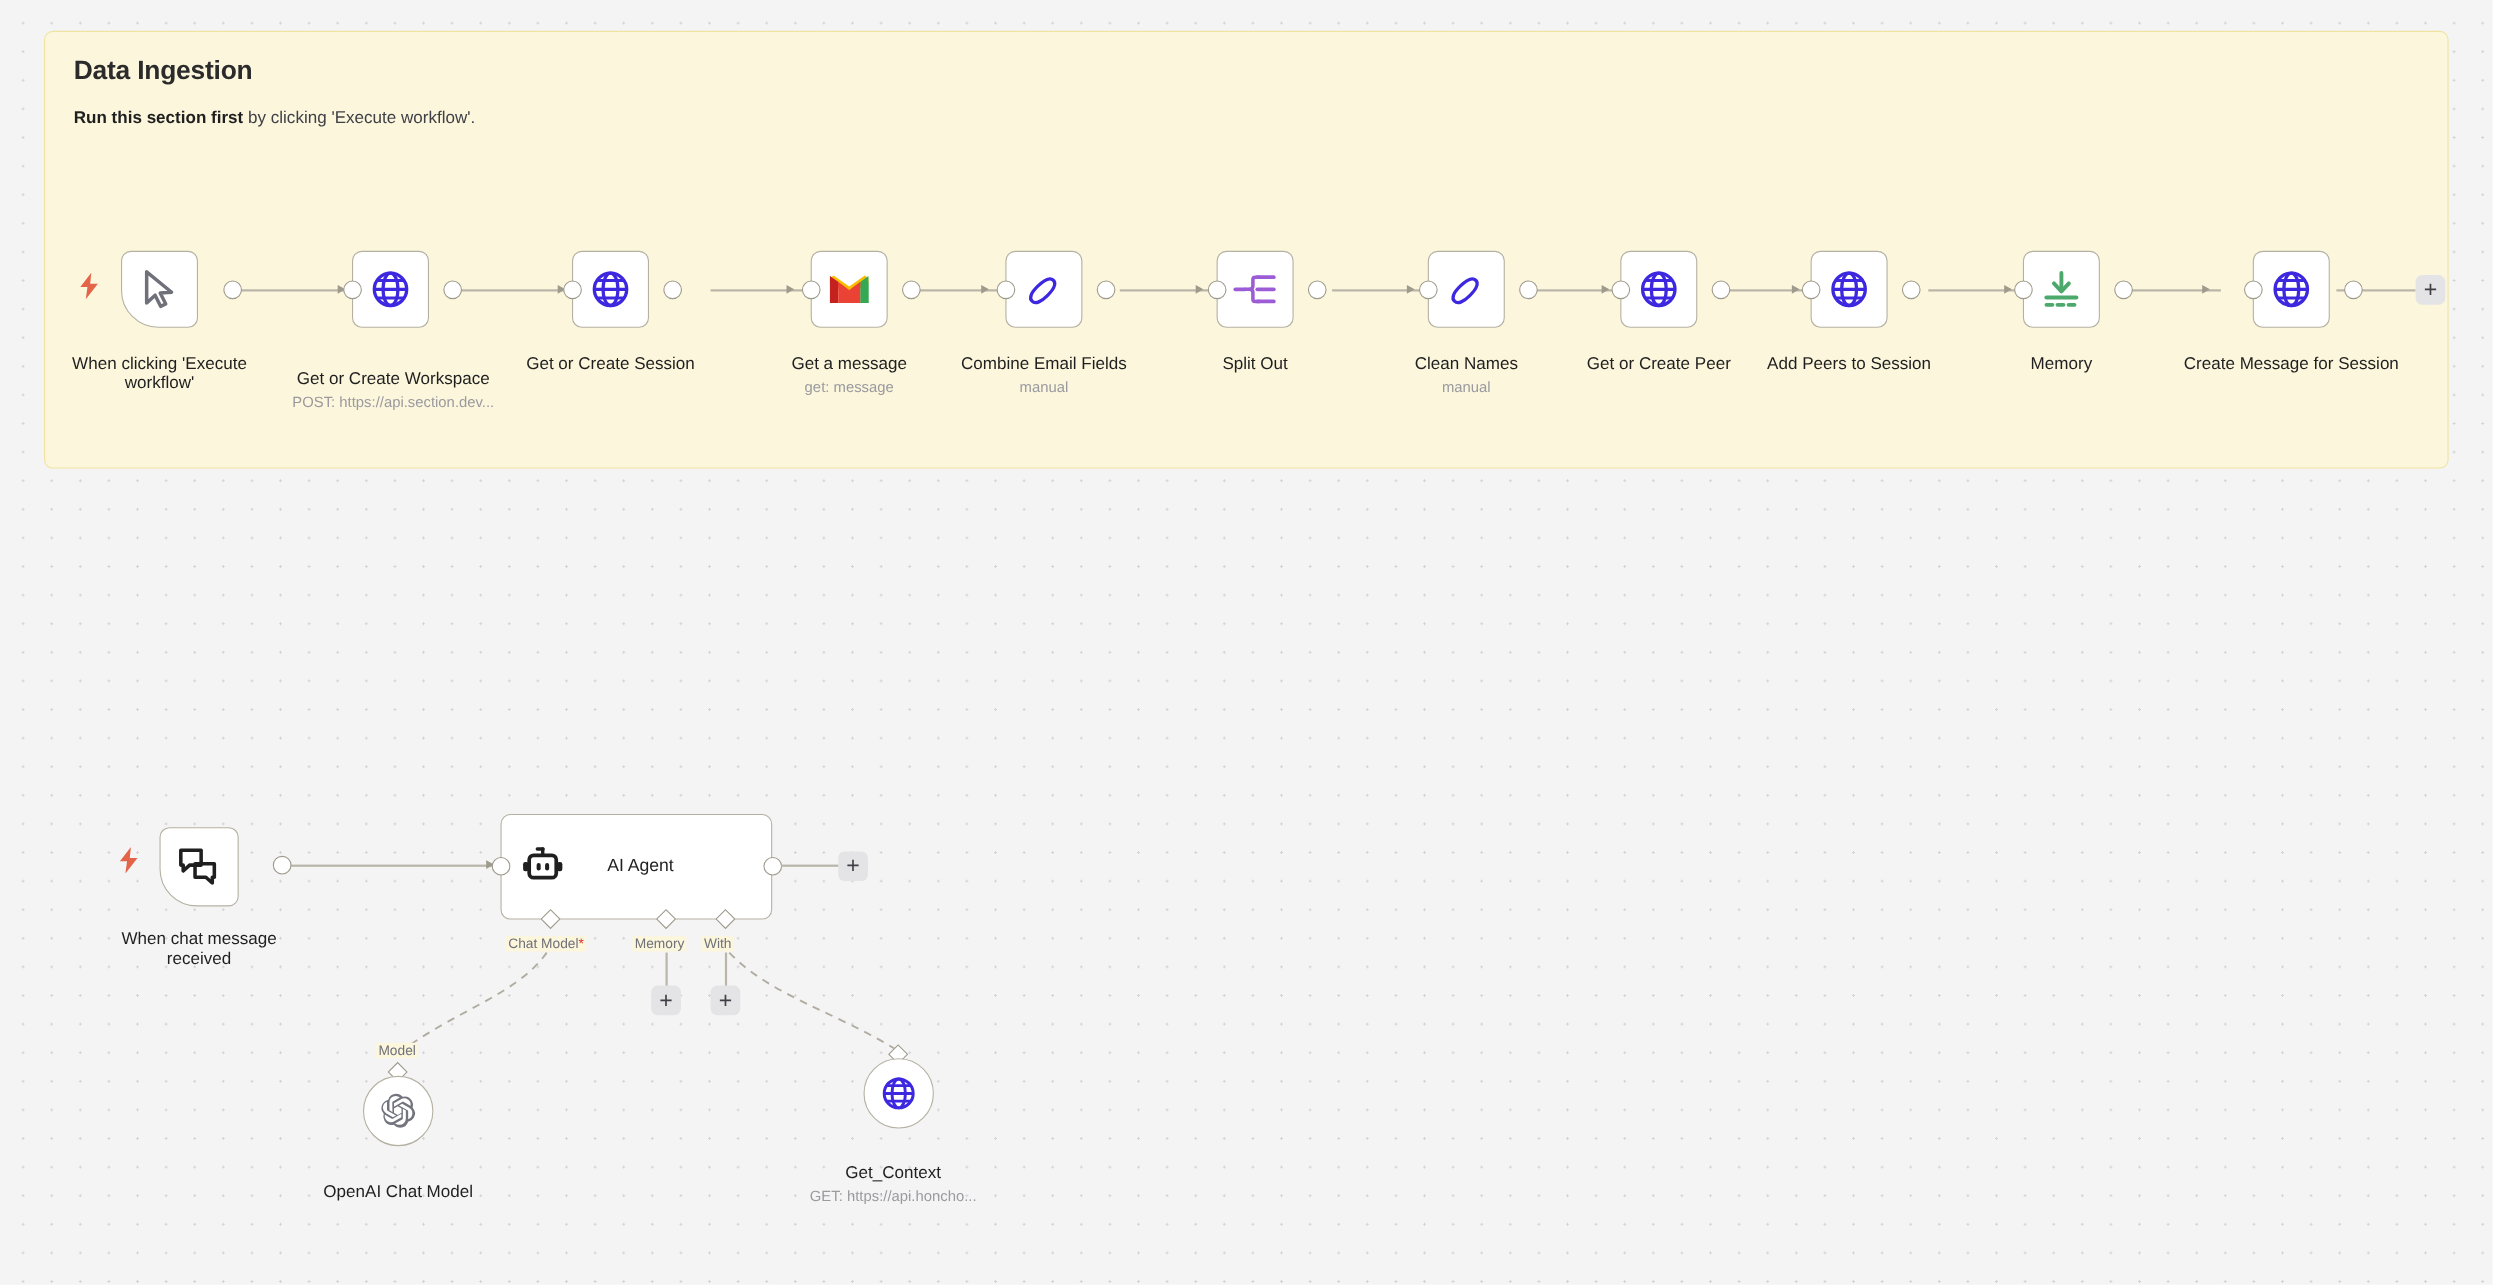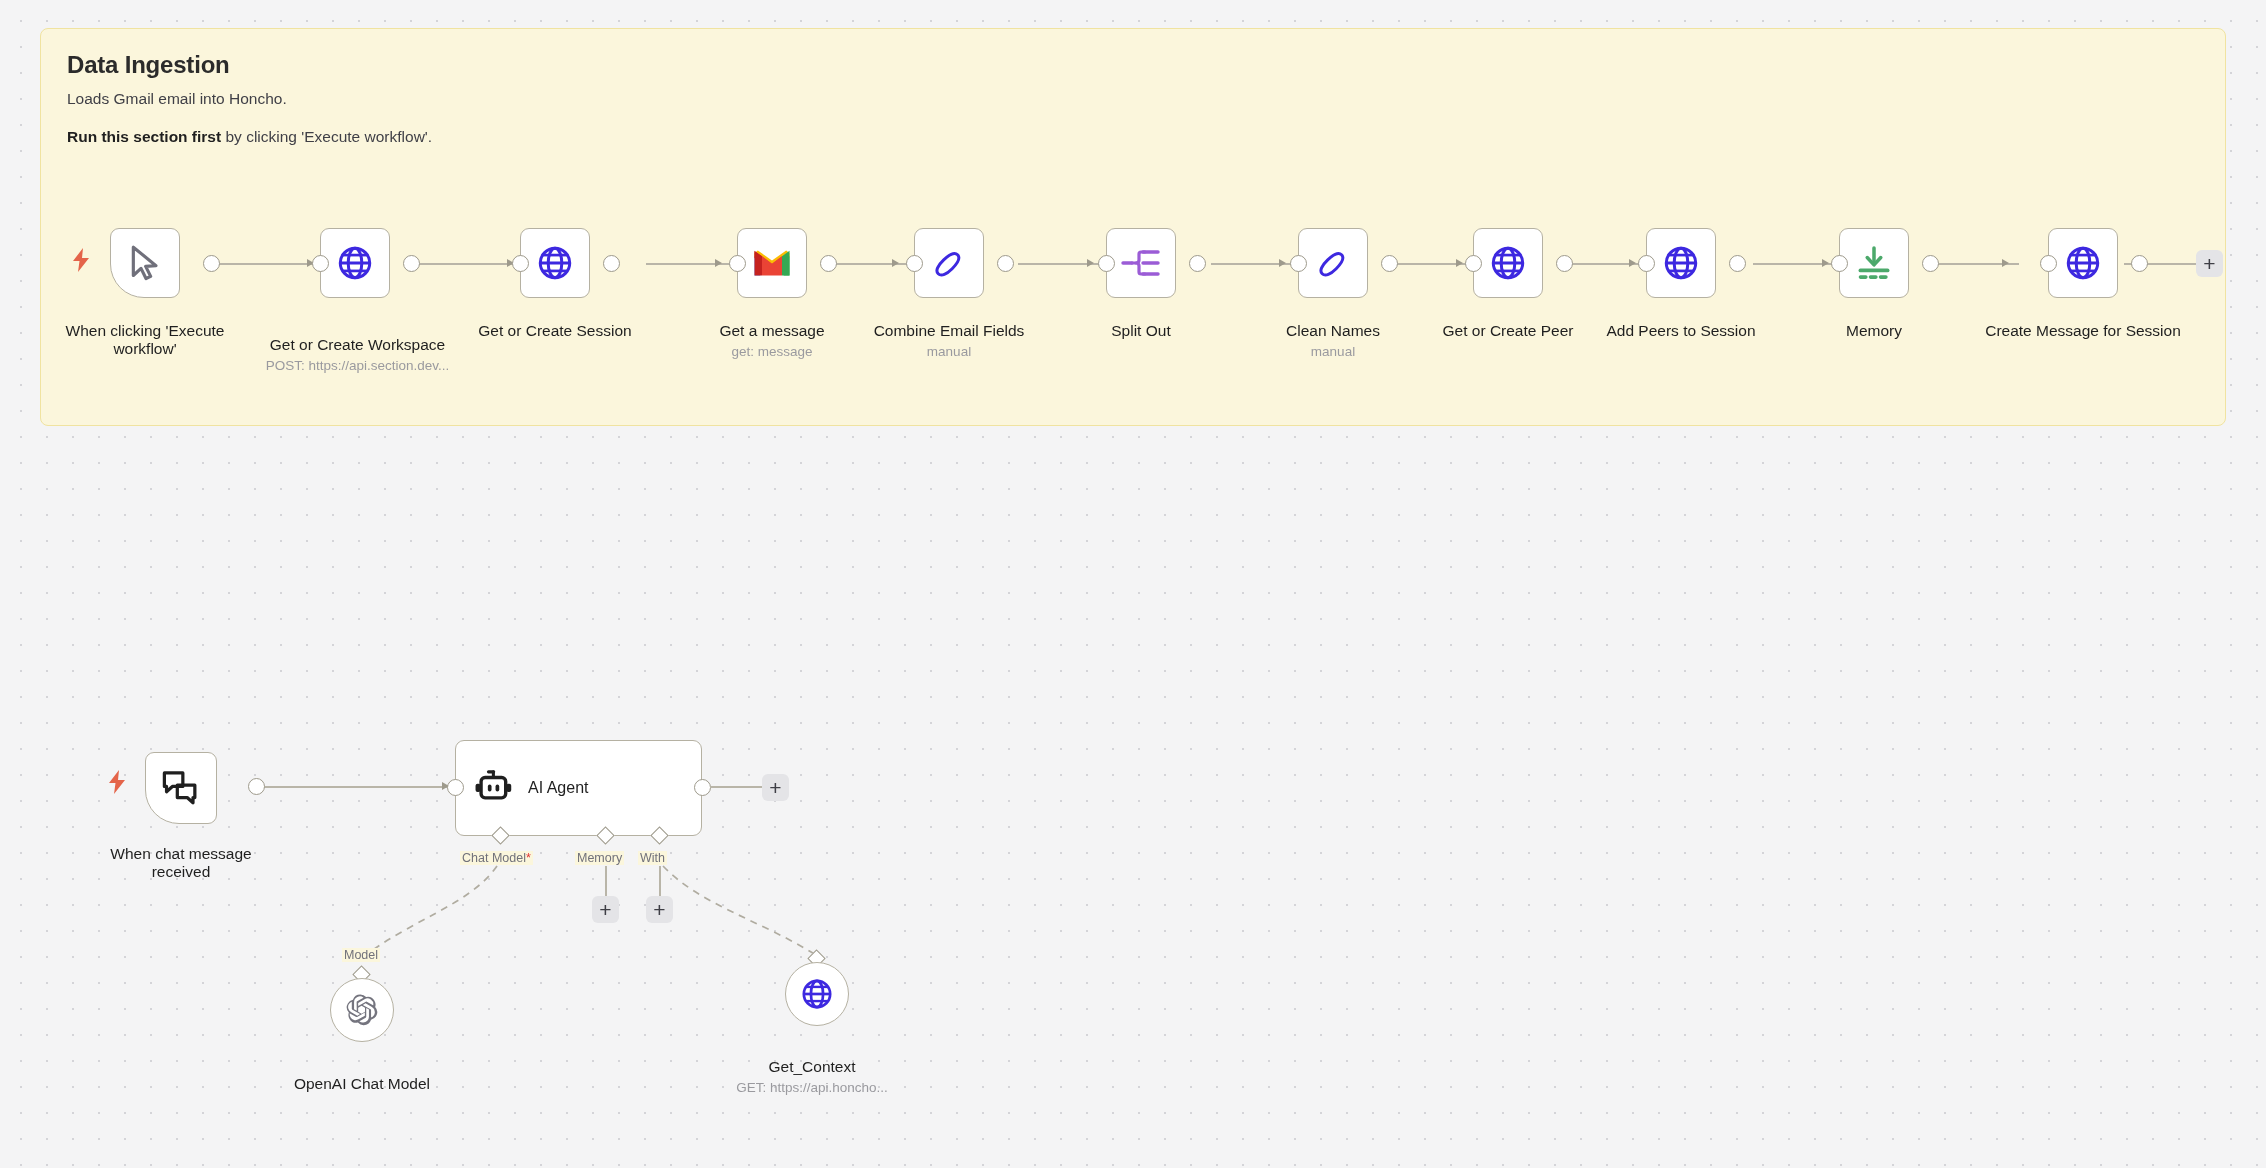--- a/index.html
+++ b/index.html
@@ -56,20 +56,21 @@
     align-items: center;
     justify-content: center;
   }
   .node.trigger {
     border-radius: 9px 9px 9px 34px;
   }
   .node.wide {
     width: 174px;
     justify-content: flex-start;
     padding-left: 18px;
+    gap: 24px;
   }
   .node.wide .node-label-inner {
     font-size: 16px;
     color: #1f1f1f;
     margin-left: 14px;
     white-space: nowrap;
   }
   .node.round {
     width: 64px; height: 64px;
     border-radius: 50%;
@@ -162,21 +163,20 @@
   svg.icon { display: block; }
 </style>
 </head>
 <body>
 
 <div id="canvas">
 
   <div class="sticky" style="left:40px; top:28px; width:2186px; height:398px;">
     <div class="sticky-pad">
       <div class="sticky-title">Data Ingestion</div>
-      <div class="sticky-sub">Loads Gmail email into Honcho.</div>
       <div class="sticky-run"><b>Run this section first</b><span> by clicking 'Execute workflow'.</span></div>
     </div>
   </div>
 
   <div class="bolt" style="left:72px; top:248px;">
     <svg class="icon" width="18" height="24" viewBox="0 0 18 24">
       <path d="M11 0 L1 13 L7.5 13 L6 24 L17 10 L10 10 Z" fill="#e4644a"></path>
     </svg>
   </div>
 

